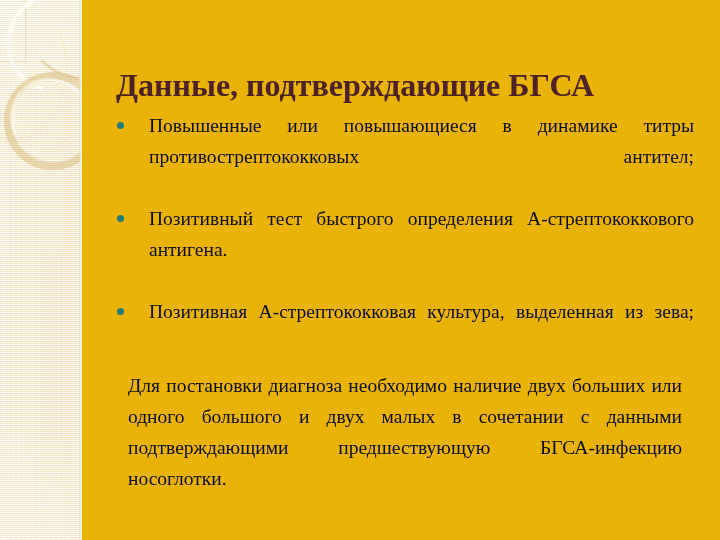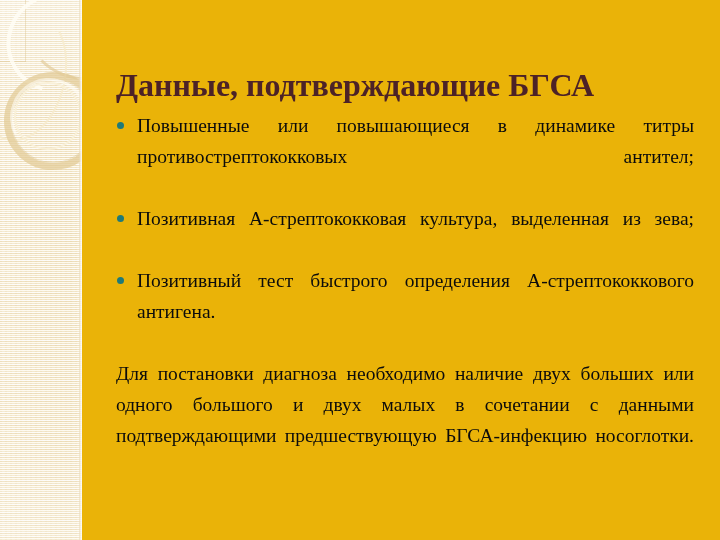--- a/index.html
+++ b/index.html
@@ -200,30 +200,31 @@
     top: 12px;
     width: 7px;
     height: 7px;
     border-radius: 50%;
     background: #1f7a78;
   }
   li.bullet-item .bullet-text {
     display: block;
     text-align: justify;
     text-justify: inter-word;
+    margin-left: 12px;
   }
   
   li.bullet-item .bullet-text::after {
     content: "";
     display: inline-block;
     width: 100%;
   }
 
   #closing-paragraph {
-    margin: 0;
+    margin: 12px;
     padding: 0 0 0 0;
     text-align: justify;
     text-justify: inter-word;
   }
   #closing-paragraph::after {
     content: "";
     display: inline-block;
     width: 100%;
   }
 </style>
@@ -252,25 +253,25 @@
 
     <div id="body-block">
 
       <ul id="bullet-list">
         <li class="bullet-item">
           <span class="bullet-marker"></span>
           <span class="bullet-text">Повышенные или повышающиеся в динамике титры противострептококковых антител;</span>
         </li>
         <li class="bullet-item">
           <span class="bullet-marker"></span>
-          <span class="bullet-text">Позитивная А-стрептококковая культура, выделенная из зева;</span>
+          <span class="bullet-text">Позитивный тест быстрого определения А-стрептококкового антигена.</span>
         </li>
         <li class="bullet-item">
           <span class="bullet-marker"></span>
-          <span class="bullet-text">Позитивный тест быстрого определения А-стрептококкового антигена.</span>
+          <span class="bullet-text">Позитивная А-стрептококковая культура, выделенная из зева;</span>
         </li>
       </ul>
 
       <p id="closing-paragraph">Для постановки диагноза необходимо наличие двух больших или одного большого и двух малых в сочетании с данными подтверждающими предшествующую БГСА-инфекцию носоглотки.</p>
 
     </div>
   </div>
 </div>
 
 </body></html>

